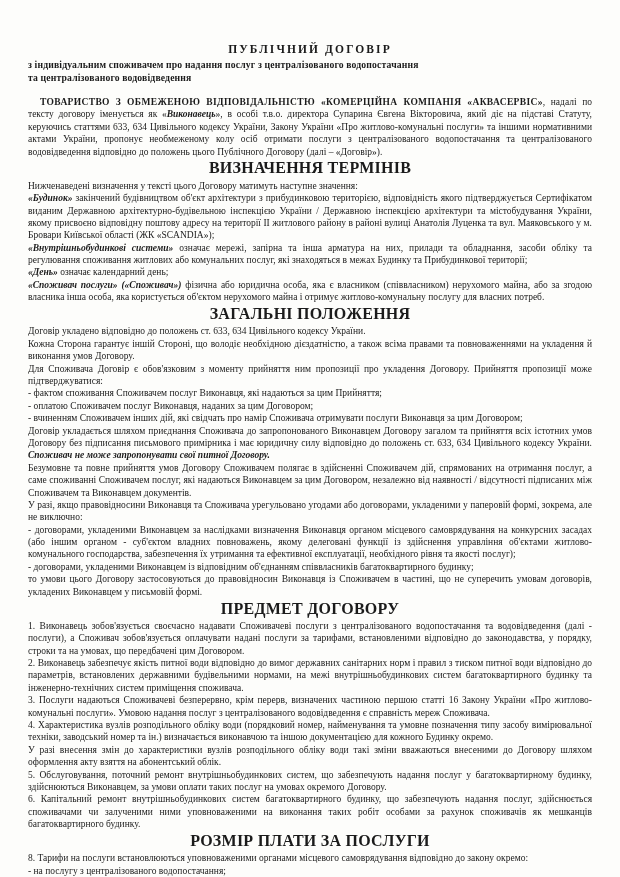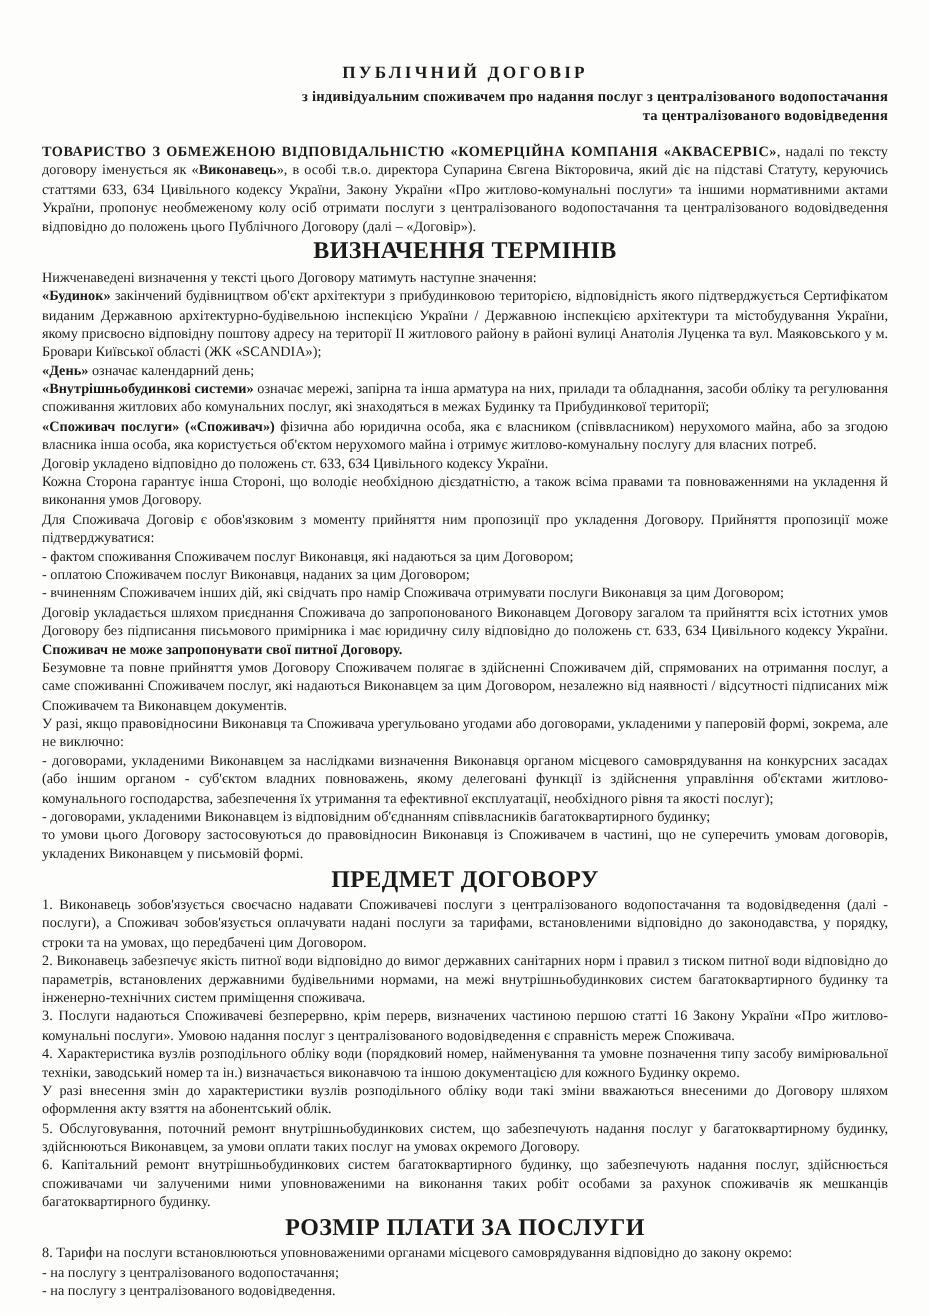--- a/index.html
+++ b/index.html
@@ -34,45 +34,46 @@
     letter-spacing: 2.1px;
     line-height: 1.25;
     margin: 0 0 3px 0;
     text-align: center;
   }
   .doc-subtitle {
     font-size: 9.7px;
     font-weight: bold;
     line-height: 1.32;
     margin: 0;
-    text-align: right;
+    text-align: left;
     letter-spacing: 0.15px;
   }
   p {
     margin: 0;
     font-size: 9.5px;
     line-height: 1.305;
     text-align: justify;
     text-justify: inter-word;
   }
   p.lead {
     text-indent: 0;
   }
   .section-heading {
     font-size: 16px;
     font-weight: bold;
     text-align: center;
     margin: 0.5px 0 0.5px 0;
     letter-spacing: 0.25px;
     line-height: 1.3;
   }
-  .b { font-weight: bold; }
+  .b { font-weight: bold; font-style: italic; }
   .cap-lead {
     font-weight: bold;
     letter-spacing: 0.35px;
+    margin-left: 12px;
   }
   .link {
     text-decoration: underline;
     color: #1b1b1b;
     font-weight: bold;
   }
 </style>
 </head>
 <body>
 
@@ -86,31 +87,32 @@
     </div>
 
     <p class="lead"><span class="cap-lead">ТОВАРИСТВО З ОБМЕЖЕНОЮ ВІДПОВІДАЛЬНІСТЮ «КОМЕРЦІЙНА КОМПАНІЯ «АКВАСЕРВІС»</span><span>, надалі по тексту договору іменується як «</span><span class="b">Виконавець</span><span>», в особі т.в.о. директора Супарина Євгена Вікторовича, який діє на підставі Статуту, керуючись статтями 633, 634 Цивільного кодексу України, Закону України «Про житлово-комунальні послуги» та іншими нормативними актами України, пропонує необмеженому колу осіб отримати послуги з централізованого водопостачання та централізованого водовідведення відповідно до положень цього Публічного Договору (далі – «Договір»).</span></p>
 
     <div class="section-heading">ВИЗНАЧЕННЯ ТЕРМІНІВ</div>
 
     <p>Нижченаведені визначення у тексті цього Договору матимуть наступне значення:</p>
 
     <p><span class="b">«Будинок»</span><span> закінчений будівництвом об'єкт архітектури з прибудинковою територією, відповідність якого підтверджується Сертифікатом виданим Державною архітектурно-будівельною інспекцією України / Державною інспекцією архітектури та містобудування України, якому присвоєно відповідну поштову адресу на території ІІ житлового району в районі вулиці Анатолія Луценка та вул. Маяковського у м. Бровари Київської області (ЖК «SCANDIA»);</span></p>
 
+    <p><span class="b">«Внутрішньобудинкові системи»</span><span> означає мережі, запірна та інша арматура на них, прилади та обладнання, засоби обліку та регулювання споживання житлових або комунальних послуг, які знаходяться в межах Будинку та Прибудинкової території;</span></p>
+
     <p><span class="b">«День»</span><span> означає календарний день;</span></p>
-
-    <p><span class="b">«Внутрішньобудинкові системи»</span><span> означає мережі, запірна та інша арматура на них, прилади та обладнання, засоби обліку та регулювання споживання житлових або комунальних послуг, які знаходяться в межах Будинку та Прибудинкової території;</span></p>
 
     <p><span class="b">«Споживач послуги» («Споживач»)</span><span> фізична або юридична особа, яка є власником (співвласником) нерухомого майна, або за згодою власника інша особа, яка користується об'єктом нерухомого майна і отримує житлово-комунальну послугу для власних потреб.</span></p>
 
+    <div class="section-heading">ЗАГАЛЬНІ ПОЛОЖЕННЯ</div>
 
     <p>Договір укладено відповідно до положень ст. 633, 634 Цивільного кодексу України.</p>
-    <p>Кожна Сторона гарантує інша Стороні, що володіє необхідною дієздатністю, а також всіма правами та повноваженнями на укладення й виконання умов Договору.</p>
+    <p>Кожна Сторона гарантує іншій Стороні, що володіє необхідною дієздатністю, а також всіма правами та повноваженнями на укладення й виконання умов Договору.</p>
     <p>Для Споживача Договір є обов'язковим з моменту прийняття ним пропозиції про укладення Договору. Прийняття пропозиції може підтверджуватися:</p>
-    <p>- фактом споживання Споживачем послуг Виконавця, які надаються за цим Договором;</p>
+    <p>- фактом споживання Споживачем послуг Виконавця, які надаються за цим Прийняття;</p>
     <p>- оплатою Споживачем послуг Виконавця, наданих за цим Договором;</p>
     <p>- вчиненням Споживачем інших дій, які свідчать про намір Споживача отримувати послуги Виконавця за цим Договором;</p>
     <p><span>Договір укладається шляхом приєднання Споживача до запропонованого Виконавцем Договору загалом та прийняття всіх істотних умов Договору без підписання письмового примірника і має юридичну силу відповідно до положень ст. 633, 634 Цивільного кодексу України. </span><span class="b">Споживач не може запропонувати свої питної Договору.</span></p>
     <p>Безумовне та повне прийняття умов Договору Споживачем полягає в здійсненні Споживачем дій, спрямованих на отримання послуг, а саме споживанні Споживачем послуг, які надаються Виконавцем за цим Договором, незалежно від наявності / відсутності підписаних між Споживачем та Виконавцем документів.</p>
     <p>У разі, якщо правовідносини Виконавця та Споживача урегульовано угодами або договорами, укладеними у паперовій формі, зокрема, але не виключно:</p>
     <p>- договорами, укладеними Виконавцем за наслідками визначення Виконавця органом місцевого самоврядування на конкурсних засадах (або іншим органом - суб'єктом владних повноважень, якому делеговані функції із здійснення управління об'єктами житлово-комунального господарства, забезпечення їх утримання та ефективної експлуатації, необхідного рівня та якості послуг);</p>
     <p>- договорами, укладеними Виконавцем із відповідним об'єднанням співвласників багатоквартирного будинку;</p>
     <p>то умови цього Договору застосовуються до правовідносин Виконавця із Споживачем в частині, що не суперечить умовам договорів, укладених Виконавцем у письмовій формі.</p>
 
     <div class="section-heading">ПРЕДМЕТ ДОГОВОРУ</div>

